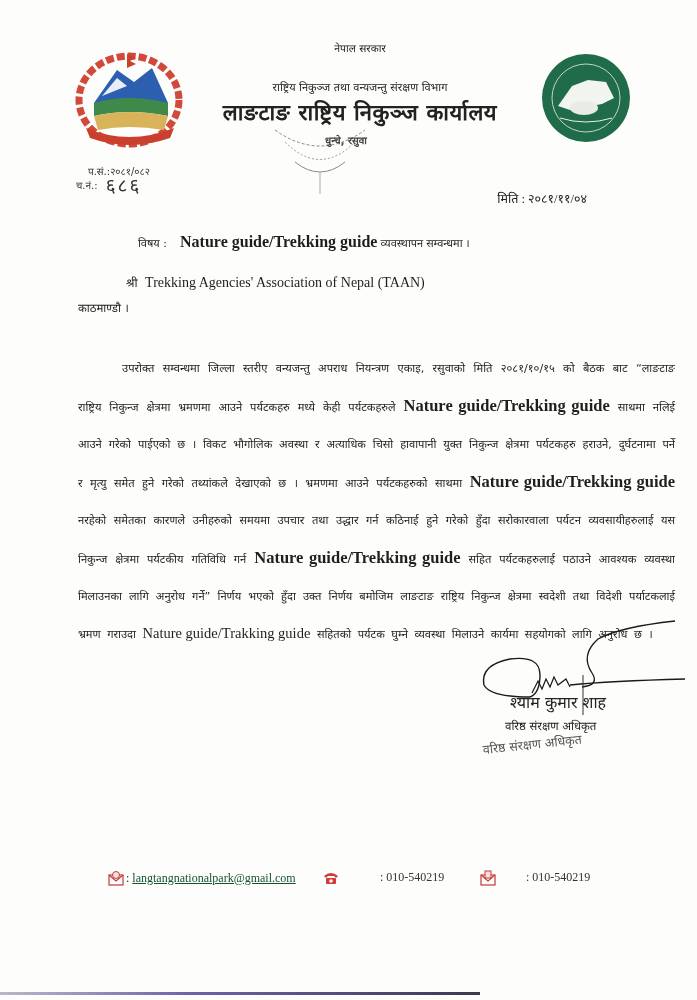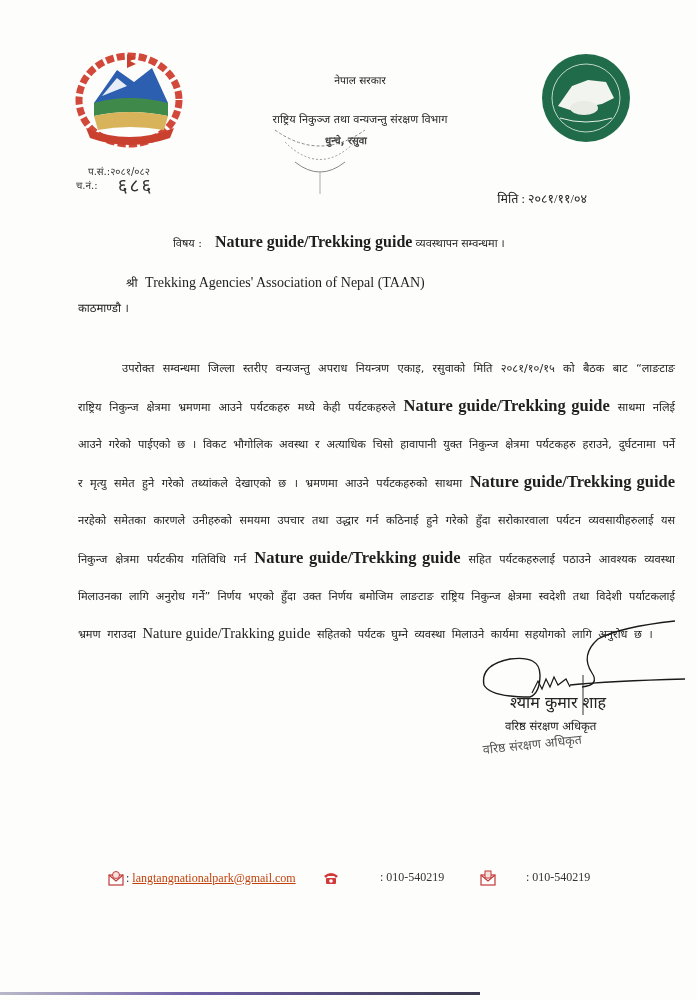--- a/index.html
+++ b/index.html
@@ -4,36 +4,36 @@
 <style>
   * { box-sizing: border-box; margin: 0; padding: 0; }
   html, body { width: 697px; height: 1000px; background: #fbfbf9; overflow: hidden; }
   body { position: relative; font-family: "Liberation Serif", "DejaVu Serif", serif; color: #1e1e1e; }
 
   .page { position: absolute; left: 0; top: 0; width: 697px; height: 1000px; background: #fdfdfb; }
 
   
   .emblem { position: absolute; left: 72px; top: 48px; width: 115px; height: 100px; }
   .park-logo { position: absolute; left: 540px; top: 52px; width: 92px; height: 92px; }
-  .hdr { position: absolute; left: 200px; width: 320px; text-align: center; font-family: "DejaVu Sans", sans-serif; color: #222; margin-top: 32px; }
+  .hdr { position: absolute; left: 200px; width: 320px; text-align: center; font-family: "DejaVu Sans", sans-serif; color: #222; }
   .hdr-1 { top: 41px; font-size: 10.5px; }
   .hdr-2 { top: 60px; font-size: 10.5px; }
   .hdr-3 { top: 79px; font-size: 11px; }
   .hdr-4 { top: 96px; left: 190px; width: 340px; font-size: 22px; font-weight: bold; letter-spacing: 0.5px; }
   .stamp { position: absolute; left: 265px; top: 122px; width: 110px; height: 75px; }
 
   .ref { position: absolute; left: 76px; font-family: "DejaVu Sans", sans-serif; font-size: 10px; color: #333; }
   .ref-1 { top: 164px; margin-left: 12px; }
   .ref-2 { top: 172px; }
-  .ref-handwritten { font-family: "DejaVu Sans", sans-serif; font-size: 19px; letter-spacing: 2px; color: #333; margin-left: 20px; vertical-align: -3px; }
+  .ref-handwritten { font-family: "DejaVu Sans", sans-serif; font-size: 19px; letter-spacing: 2px; color: #333; margin-left: 8px; vertical-align: -3px; }
 
   .date { position: absolute; right: 110px; top: 190px; font-family: Liberation Serif, serif; font-size: 12.5px; color: #222; }
 
   .subject { position: absolute; left: 138px; top: 233px; font-size: 12.5px; }
-  .subject .lbl { font-family: "DejaVu Sans", sans-serif; font-size: 11px; margin-right: 10px; margin-left: 35px; }
+  .subject .lbl { font-family: "DejaVu Sans", sans-serif; font-size: 11px; margin-right: 10px; }
   .subject .en { font-weight: bold; font-size: 16px; }
   .subject .np { font-family: Liberation Sans, sans-serif; font-size: 11px; }
 
   .addressee { position: absolute; left: 78px; font-size: 14px; }
   .addr-1 { top: 274px; }
   .addr-1 .np { font-family: "DejaVu Sans", sans-serif; font-size: 12px; margin-right: 4px; margin-left: 48px; }
   .addr-2 { top: 300px; font-family: "DejaVu Sans", sans-serif; font-size: 11.5px; }
 
   .body { position: absolute; left: 78px; width: 597px; top: 350px; font-family: "DejaVu Sans", sans-serif; font-size: 11.2px; line-height: 37px; text-align: justify; text-indent: 44px; color: #1f1f1f; word-spacing: 3px; }
   .body .en { font-family: "Liberation Serif", serif; font-weight: bold; font-size: 16.5px; word-spacing: 0; }
@@ -45,21 +45,21 @@
   .sig-stamp { position: absolute; left: 482px; top: 741px; font-family: "DejaVu Sans", sans-serif; font-size: 12.5px; color: #555; transform: rotate(-6deg); transform-origin: left top; }
 
   .footer { position: absolute; top: 870px; left: 108px; width: 500px; height: 24px; font-size: 12px; }
   .f-item { position: absolute; top: 0; display: flex; align-items: center; }
   .f-email { left: 0; }
   .f-phone { left: 215px; }
   .f-phone-num { left: 272px; }
   .f-fax { left: 372px; }
   .f-fax-num { left: 418px; }
   .f-icon { width: 16px; height: 16px; display: inline-block; }
-  .f-link { text-decoration: underline; color: #c2410c; margin-left: 3px; }
+  .f-link { text-decoration: underline; color: #14532d; margin-left: 3px; }
   .f-text { color: #333; }
 
   .bottom-line { position: absolute; left: 0; top: 992px; width: 480px; height: 3px; background: linear-gradient(90deg, #b8b8c8 0%, #7060a8 40%, #3a3a50 100%); }
 </style>
 </head>
 <body>
 
 <div class="page">
 
   <svg class="emblem" viewBox="0 0 115 100">
@@ -67,20 +67,21 @@
     <path d="M22 55 L45 22 L62 34 L80 20 L96 55 Z" fill="#2d5fb0"></path>
     <path d="M30 48 L45 30 L55 38 Z" fill="#e8eef8"></path>
     <path d="M22 55 Q57 45 96 55 L96 68 Q57 60 22 68 Z" fill="#3f8a4a"></path>
     <path d="M22 68 Q57 60 96 68 L92 82 Q57 76 26 82 Z" fill="#d8b35a"></path>
     <path d="M14 80 Q57 98 102 80 L98 90 Q57 104 18 90 Z" fill="#c9402f"></path>
     <path d="M55 6 L55 20 L64 16 L58 13 L64 10 Z" fill="#c9402f"></path>
   </svg>
 
   <div class="hdr hdr-1">नेपाल सरकार</div>
   <div class="hdr hdr-3">राष्ट्रिय निकुञ्ज तथा वन्यजन्तु संरक्षण विभाग</div>
+  <div class="hdr hdr-4">लाङटाङ राष्ट्रिय निकुञ्ज कार्यालय</div>
 
   <svg class="stamp" viewBox="0 0 110 75">
     <path d="M10 8 Q55 40 100 8" fill="none" stroke="#888" stroke-width="1" stroke-dasharray="3 2"></path>
     <path d="M20 20 Q55 55 90 20" fill="none" stroke="#999" stroke-width="1" stroke-dasharray="2 2"></path>
     <text x="60" y="22" font-family="DejaVu Sans, sans-serif" font-size="10" font-weight="bold" fill="#444">धुन्चे, रसुवा</text>
     <path d="M30 40 Q55 60 80 40" fill="none" stroke="#888" stroke-width="1"></path>
     <line x1="55" y1="50" x2="55" y2="72" stroke="#aaa" stroke-width="1"></line>
   </svg>
 
   <svg class="park-logo" viewBox="0 0 92 92">

